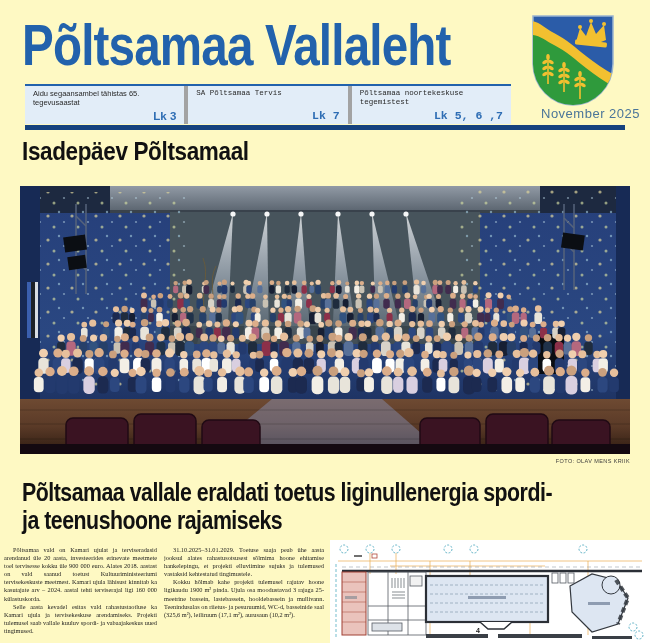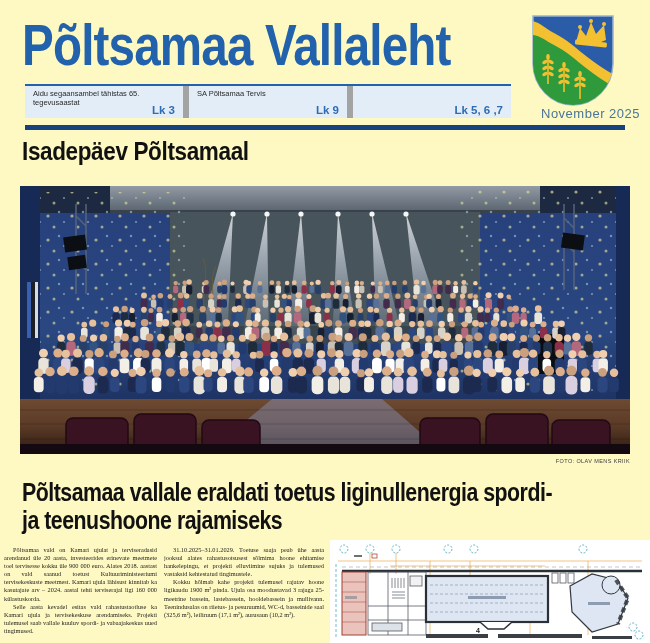--- a/index.html
+++ b/index.html
@@ -3,24 +3,24 @@
 <meta charset="utf-8">
 <style>
   html,body{margin:0;padding:0;background:#fff;}
   #page{position:relative;width:650px;height:643px;background:#fef9c3;overflow:hidden;
         font-family:"Liberation Sans",sans-serif;color:#1a1a1a;}
   
   .masthead-title{position:absolute;left:22px;top:16px;font-size:58px;line-height:1;
       font-weight:bold;color:#2262ac;letter-spacing:-1px;white-space:nowrap;
       transform:scaleX(.82);transform-origin:left top;}
   .title-rule{position:absolute;left:25px;top:84px;width:486px;height:2px;background:#2262ac;}
-  .teaser-bar{position:absolute;left:25px;top:86px;width:486px;height:32px;background:#e2edf8;
+  .teaser-bar{position:absolute;left:25px;top:86px;width:486px;height:38px;background:#e2edf8;
       display:flex;}
   .teaser-cell{position:relative;flex:1;padding:3px 6px 2px 8px;}
-  .teaser-cell + .teaser-cell{border-left:6px solid #a3a3a3;}
+  .teaser-cell + .teaser-cell{border-left:4px solid #a3a3a3;font-family:Liberation Mono, monospace;}
   .teaser-text{font-size:7.5px;line-height:9px;color:#2a2a2a;max-width:108px;}
   .teaser-page{position:absolute;right:8px;bottom:2px;font-size:11.5px;font-weight:bold;color:#2e6db4;margin-left:27px;}
   .issue-date{position:absolute;right:10px;top:106px;font-size:13px;color:#4a7599;letter-spacing:.5px;}
   .thick-rule{position:absolute;left:25px;top:125px;width:600px;height:5px;background:#16427e;}
   .logo{position:absolute;left:528px;top:12px;width:90px;height:96px;}
   
   .headline1{position:absolute;left:22px;top:137px;font-size:25px;font-weight:bold;color:#111;
       letter-spacing:-.4px;white-space:nowrap;transform:scaleX(.9);transform-origin:left top;}
   .photo-wrap{position:absolute;left:20px;top:186px;width:610px;height:268px;overflow:hidden;}
   .photo-credit{position:absolute;right:20px;top:458px;font-size:5.5px;letter-spacing:.4px;
@@ -96,23 +96,24 @@
 
   <div class="title-rule"></div>
 
   <div class="teaser-bar">
     <div class="teaser-cell">
       <div class="teaser-text">Aidu segaansambel tähistas 65. tegevusaastat</div>
       <div class="teaser-page">Lk 3</div>
     </div>
     <div class="teaser-cell">
       <div class="teaser-text">SA Põltsamaa Tervis</div>
-      <div class="teaser-page">Lk 9</div>
+      <div class="teaser-page">Lk 7</div>
     </div>
     <div class="teaser-cell">
+      <div class="teaser-text">Põltsamaa noortekeskuse tegemistest</div>
       <div class="teaser-page">Lk 5, 6 ,7</div>
     </div>
   </div>
 
   <div class="issue-date">November 2025</div>
   <div class="thick-rule"></div>
 
   <div class="headline1">Isadepäev Põltsamaal</div>
 
   <div class="photo-wrap">

